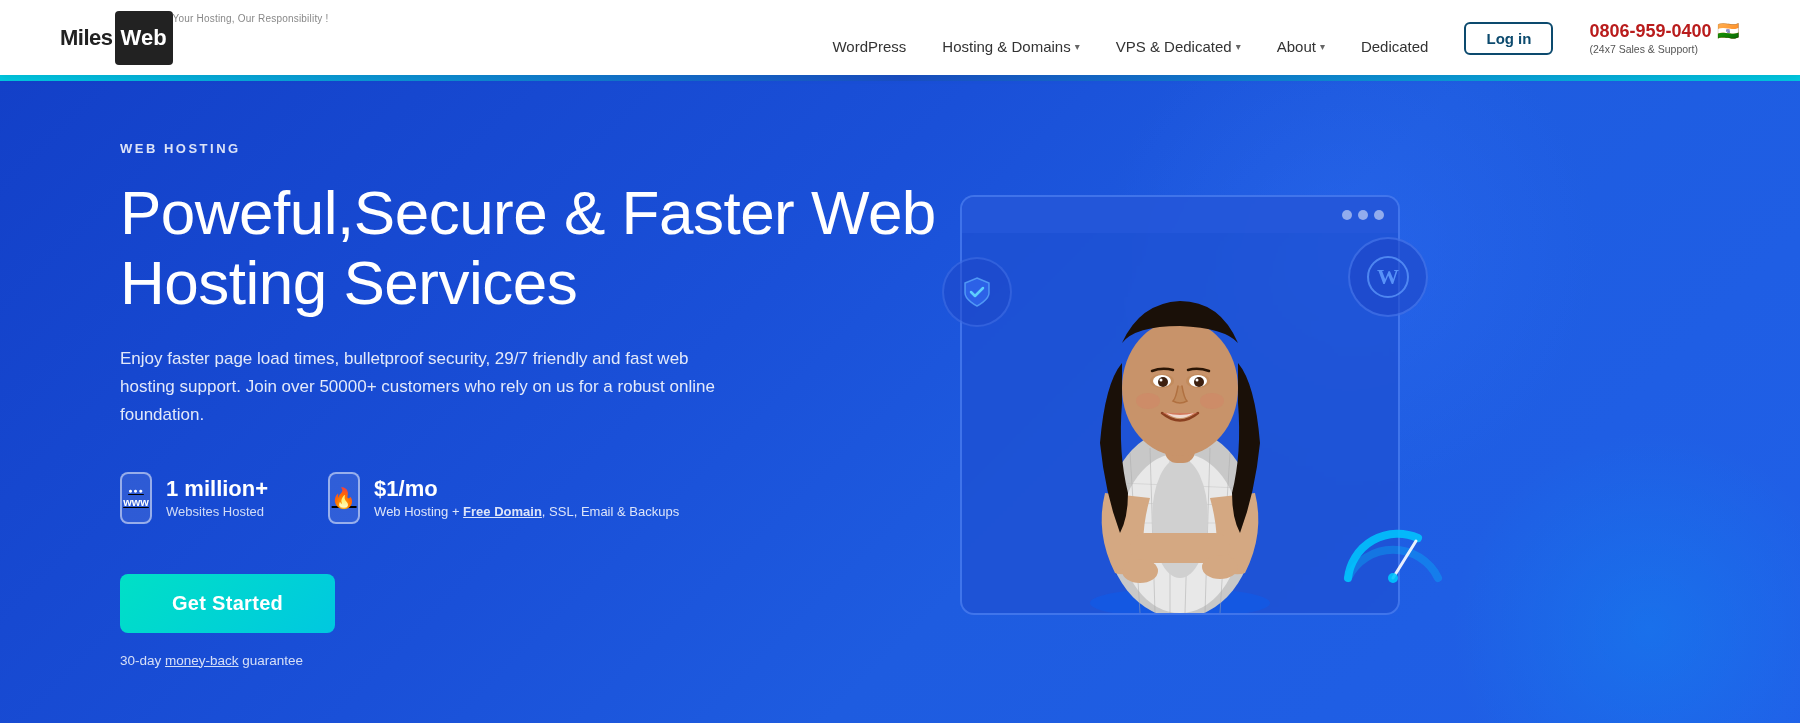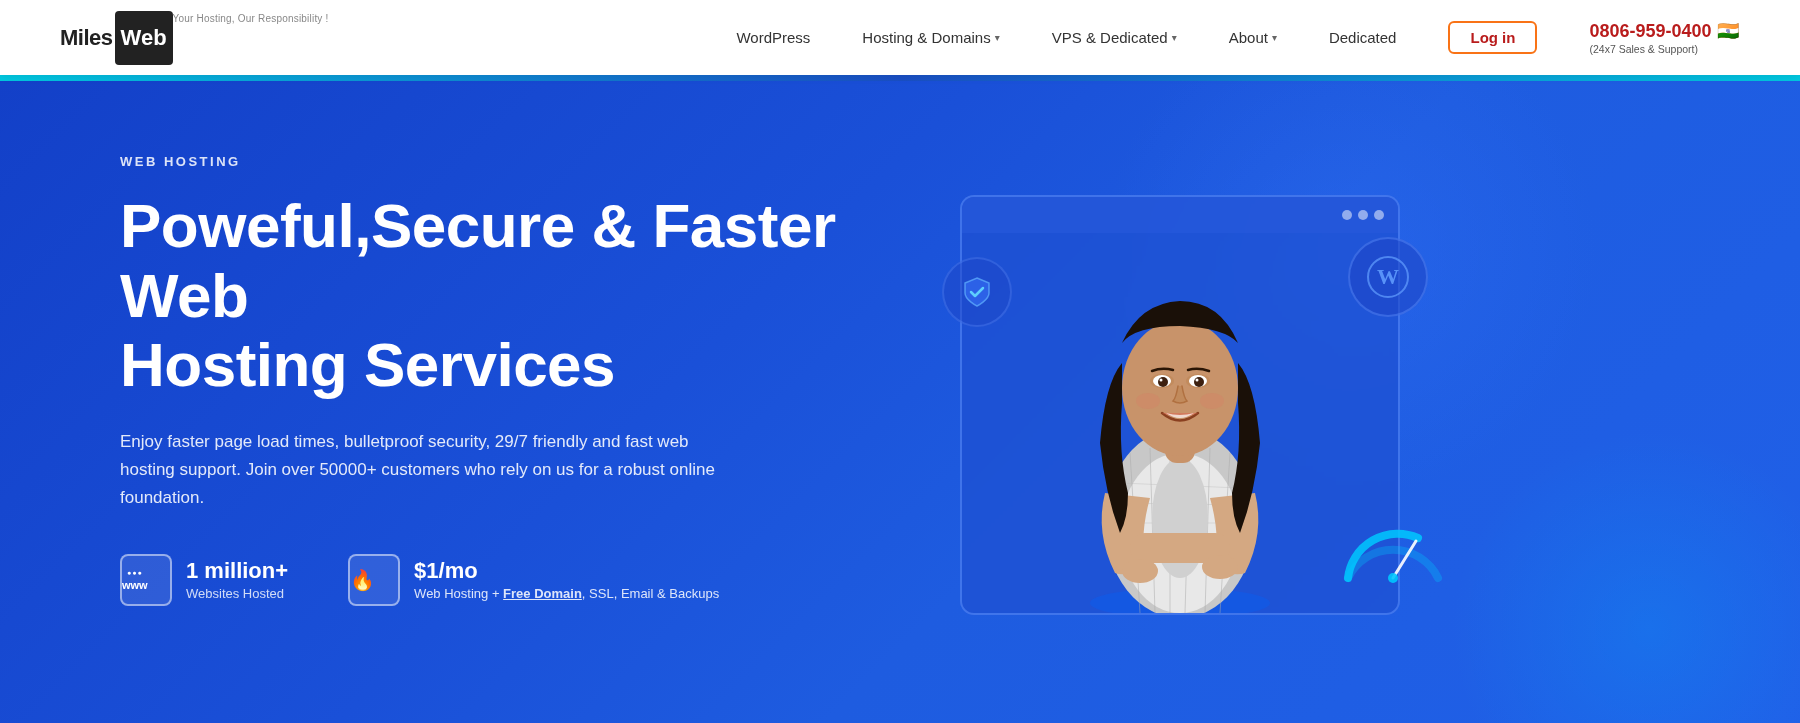--- a/index.html
+++ b/index.html
@@ -45,44 +45,44 @@
     .logo-tagline {
       font-size: 10px;
       color: #888;
       margin-top: 2px;
       letter-spacing: 0.2px;
     }
 
     
     .nav {
       display: flex;
-      align-items: center;
-      gap: 52px;
+      align-items: flex-end;
+      gap: 36px;
     }
     .nav-item {
       font-size: 15px;
       color: #333;
       font-weight: 500;
       cursor: pointer;
       display: flex;
       align-items: center;
       gap: 4px;
       white-space: nowrap;
     }
     .nav-chevron {
       font-size: 10px;
       color: #666;
     }
     .nav-login-btn {
-      border: 2px solid #f97316;
+      border: 2px solid #0c4a6e;
       padding: 6px 20px;
       border-radius: 6px;
       font-size: 15px;
       font-weight: 600;
-      color: #b91c1c;
+      color: #0c4a6e;
       cursor: pointer;
       background: #fff;
     }
     .nav-phone-area {
       display: flex;
       flex-direction: column;
       align-items: flex-start;
     }
     .nav-phone-number {
       font-size: 18px;
@@ -122,21 +122,21 @@
       font-size: 13px;
       font-weight: 600;
       letter-spacing: 2.5px;
       color: rgba(255,255,255,0.85);
       text-transform: uppercase;
       margin-bottom: 22px;
     }
 
     .hero-title {
       font-size: 62px;
-      font-weight: 700;
+      font-weight: 400;
       color: #fff;
       line-height: 1.12;
       margin-bottom: 28px;
       letter-spacing: -0.5px;
     }
 
     .hero-desc {
       font-size: 17px;
       color: rgba(255,255,255,0.88);
       line-height: 1.65;
@@ -150,29 +150,30 @@
       margin-bottom: 50px;
     }
 
     .stat-item {
       display: flex;
       align-items: center;
       gap: 14px;
     }
 
     .stat-icon-box {
-      width: 52px;
+      width: 32px;
       height: 52px;
       border: 2px solid rgba(255,255,255,0.5);
       border-radius: 8px;
       display: flex;
       align-items: center;
-      justify-content: flex-start;
+      justify-content: center;
       background: rgba(255,255,255,0.1);
       flex-shrink: 0;
+      text-decoration: underline;
     }
 
     .stat-icon-www {
       font-size: 11px;
       font-weight: 800;
       color: #fff;
       text-align: center;
       line-height: 1.1;
     }
 
@@ -439,20 +440,27 @@
         </div>
         <div>
           <div class="stat-price-main">$1/mo</div>
           <div class="stat-price-sub">
             <span>Web Hosting + </span><u>Free Domain</u><span>, SSL, Email &amp; Backups</span>
           </div>
         </div>
       </div>
     </div>
 
+    <div>
+      <button class="hero-cta-btn">Get Started</button>
+      <br>
+      <span class="hero-guarantee">
+        <span>30-day </span><u>money-back</u><span> guarantee</span>
+      </span>
+    </div>
   </div>
 
   <div class="hero-image-area">
 
     <div class="browser-mockup">
       <div class="browser-titlebar">
         <div class="browser-dot"></div>
         <div class="browser-dot"></div>
         <div class="browser-dot"></div>
       </div>

